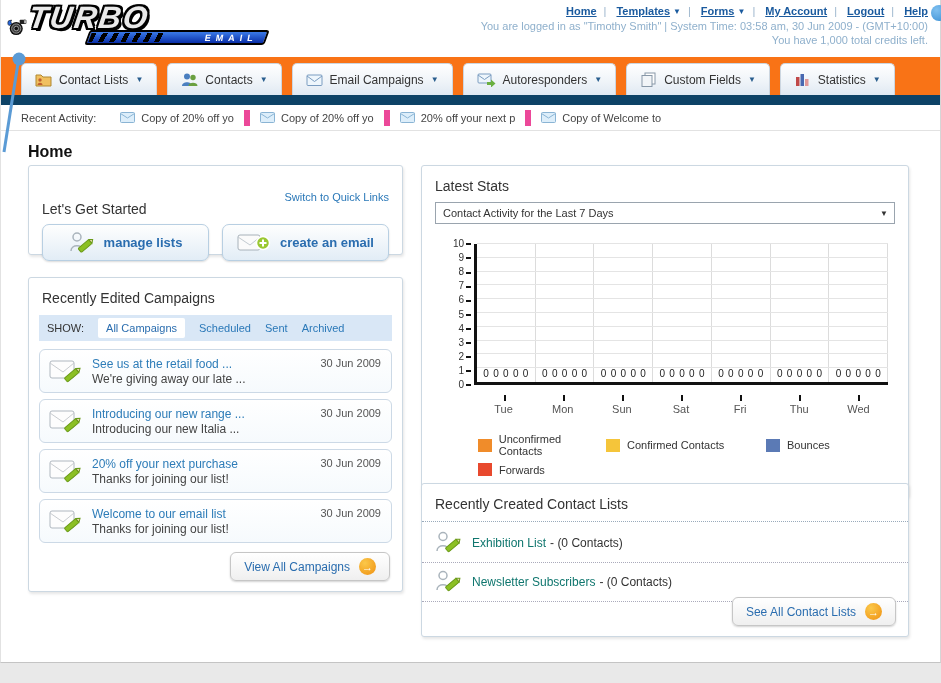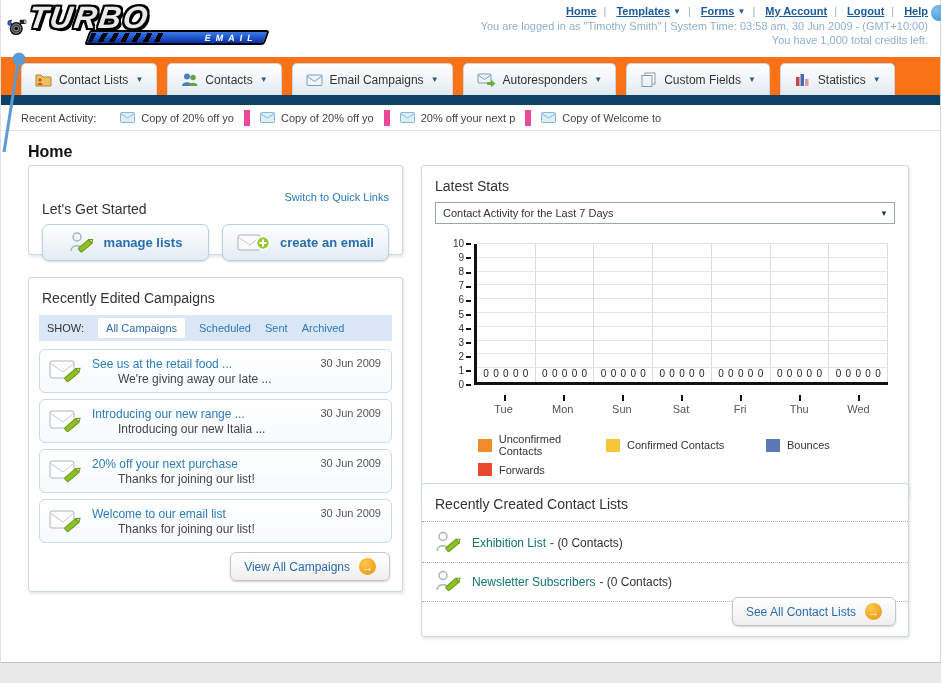--- a/index.html
+++ b/index.html
@@ -73,21 +73,21 @@
   
   .camp-head { padding:11px 13px 8px 13px; }
   .show-bar { display:flex; align-items:center; gap:14px; margin:0 10px; height:26px; background:#d9e7f6; padding:0 8px; font-size:11px; color:#333; }
   .show-filter { color:#2a78b8; cursor:pointer; }
   .show-filter.active { background:#fff; color:#2a6daf; padding:4px 8px; border-radius:2px; }
   .camp-list { padding:8px 10px 0 10px; }
   .camp-item { position:relative; display:flex; align-items:center; gap:9px; height:44px; margin-bottom:6px;
                border:1px solid #ccd9e6; border-radius:6px; background:linear-gradient(#ffffff,#f6fafd); padding:0 9px; }
   .camp-text { display:flex; flex-direction:column; gap:1px; font-size:12px; }
   .camp-title { color:#2d7cb8; cursor:pointer; }
-  .camp-sub { color:#444;margin-left:26px; }
+  .camp-sub { color:#444; }
   .camp-date { position:absolute; right:10px; top:7px; font-size:11px; color:#555; }
   .panel-footer { position:absolute; right:12px; bottom:10px; }
   .link-btn { display:inline-flex; align-items:center; gap:9px; padding:5px 13px; border:1px solid #c6c6c6; border-radius:6px;
               background:linear-gradient(#ffffff,#efefef); color:#2a6daf; font-size:12px; box-shadow:0 1px 2px rgba(0,0,0,.18); cursor:pointer; }
   .go-circle { display:inline-flex; align-items:center; justify-content:center; width:17px; height:17px; border-radius:50%;
                background:radial-gradient(circle at 35% 30%, #fbc84a, #ef9010); color:#fff; font-size:11px; font-weight:bold; }
 
   
   .stats-head { padding:11px 13px 7px 13px; }
   .stats-select { position:relative; margin:0 13px; height:22px; border:1px solid #9aa4ae; background:#fff;

